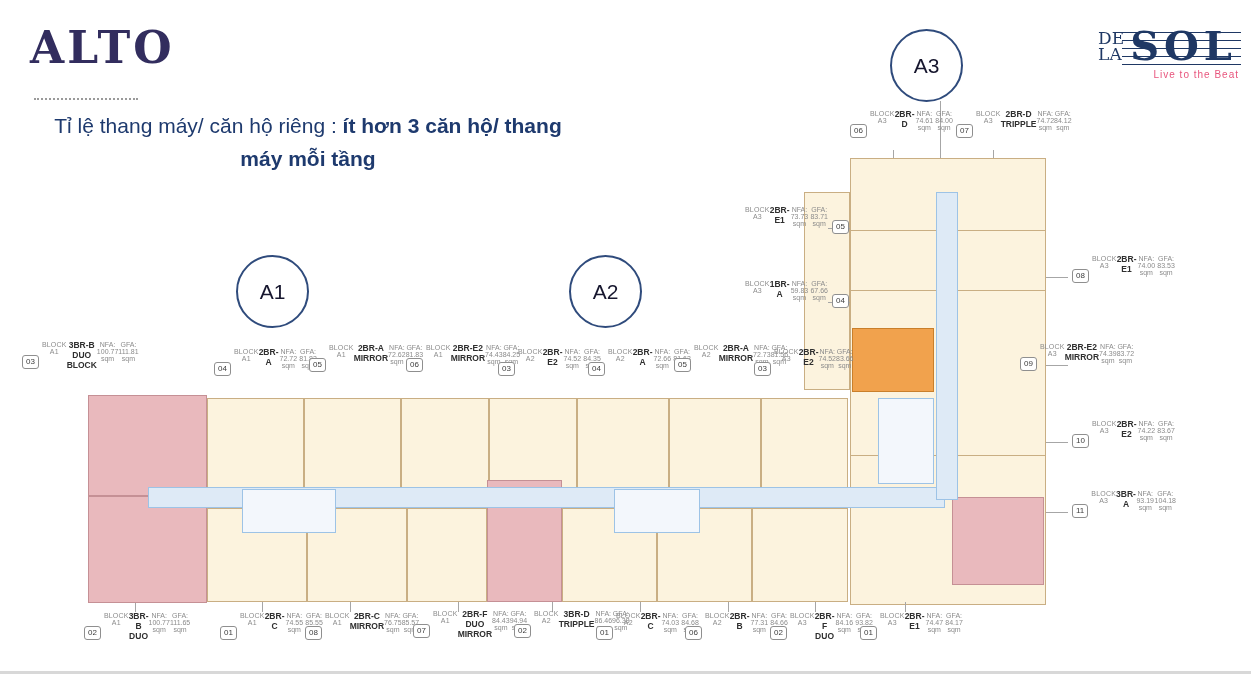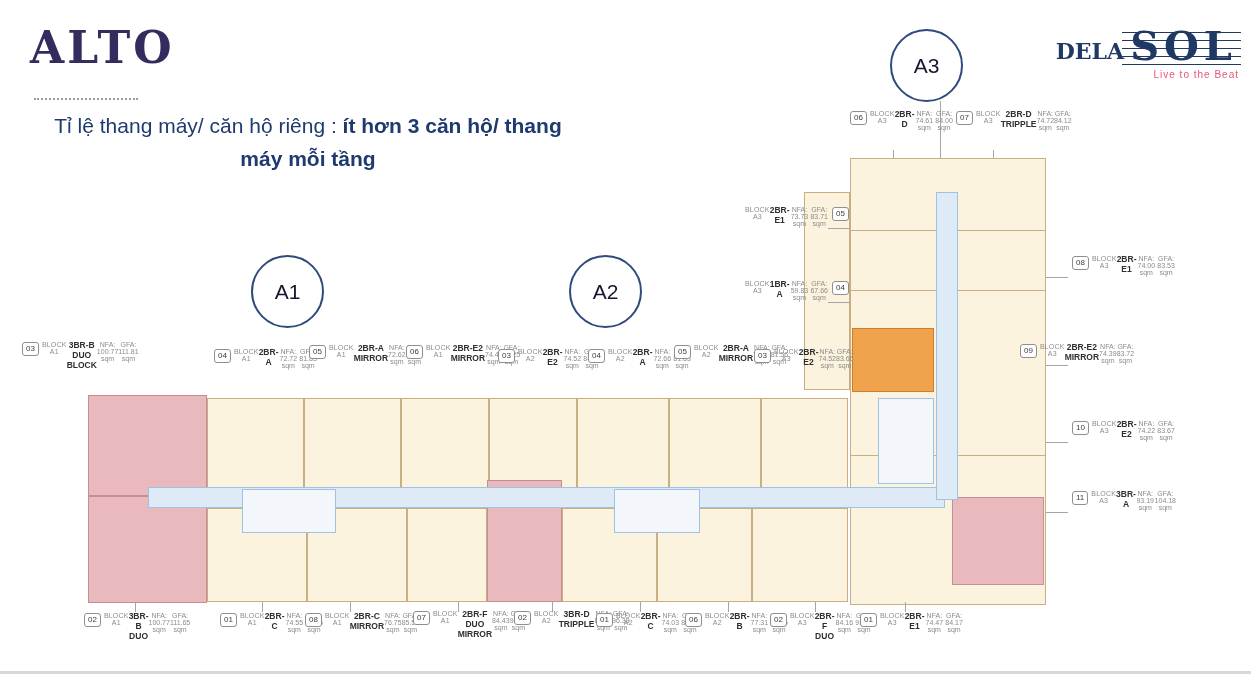--- a/index.html
+++ b/index.html
@@ -13,22 +13,22 @@
   .alto-dash{position:absolute;left:34px;top:98px;width:104px;border-top:2px dotted #9a9a9a}
   .titlebadge{position:absolute;left:176px;top:32px;background:#E4E4E4;color:#1F3864;
         font-weight:bold;font-size:30px;padding:8px 30px;letter-spacing:1px}
   .subtitle{position:absolute;left:8px;top:110px;width:600px;text-align:center;color:#1E3A6E;
         font-size:21px;line-height:1.55}
   .subtitle b{font-weight:bold}
 
   
   .brand{position:absolute;right:12px;top:24px;width:176px;color:#1F3864}
   .brand-row{display:flex;align-items:flex-end;justify-content:flex-end;gap:4px}
-  .brand-stack{display:flex;flex-direction:row;font-family:"DejaVu Serif",serif;
-        font-weight:bold;font-size:22px;line-height:.95;padding-bottom:4px}
+  .brand-stack{display:flex;flex-direction:column;font-family:"DejaVu Serif",serif;
+        font-weight:normal;font-size:17px;line-height:.95;padding-bottom:4px}
   .brand-sol-wrap{position:relative;padding:2px 2px 0 2px}
   .brand-sol-wrap::before{content:"";position:absolute;left:-6px;right:-2px;top:8px;height:33px;
         background:repeating-linear-gradient(to bottom,#1F3864 0 1px,transparent 1px 8px)}
   .brand-sol{position:relative;font-family:"DejaVu Serif",serif;font-weight:bold;font-size:40px;
         letter-spacing:5px;line-height:1}
   .brand-tagline{text-align:right;color:#E8557D;font-size:10px;letter-spacing:1px;margin-top:3px}
 
   
   .tcirc{position:absolute;width:73px;height:73px;border:2px solid #2F4B7C;border-radius:50%;
         background:#fff;display:flex;align-items:center;justify-content:center;
@@ -40,21 +40,21 @@
   .ou{position:absolute;background:#F1A24D;border:1px solid #C97F2B;z-index:3}
   .cor{position:absolute;background:#DEEAF6;border:1px solid #9DC3E6;z-index:4}
   .core{position:absolute;background:#F3F7FC;border:1px solid #9DC3E6;z-index:5}
   .tl{position:absolute;background:#C9AE83;height:1px;z-index:2}
   .ll{position:absolute;background:#A6A6A6;z-index:2}
 
   
   .ulabel{position:absolute;display:flex;gap:3px;width:104px;align-items:flex-start;z-index:7}
   .ulabel.rev{flex-direction:row-reverse}
   .ucode{flex:0 0 auto;border:1px solid #8f8f8f;border-radius:3px;font-size:8px;line-height:1;
-        padding:2px 3px;color:#3c3c3c;background:#fff;margin-top:1px}
+        padding:2px 3px;color:#3c3c3c;background:#fff;margin-top:14px}
   .utext{display:flex;flex-direction:row;flex:1;text-align:center}
   .ublock{font-size:7px;color:#8b8b8b;letter-spacing:.2px}
   .utype{font-size:8.5px;font-weight:bold;color:#2f2f2f;line-height:1.15}
   .unfa,.ugfa{font-size:7px;color:#8b8b8b}
 
   .footer-line{position:absolute;left:0;top:671px;width:1251px;height:3px;background:#D8D8D8}
 </style>
 </head>
 <body>
 
@@ -73,21 +73,21 @@
         <span>DE</span>
         <span>LA</span>
       </div>
       <div class="brand-sol-wrap">
         <span class="brand-sol">SOL</span>
       </div>
     </div>
     <div class="brand-tagline">Live to the Beat</div>
   </div>
 
-  <div class="tcirc" style="left:251px;top:255px">A1</div>
+  <div class="tcirc" style="left:236px;top:255px">A1</div>
   <div class="tcirc" style="left:569px;top:255px">A2</div>
   <div class="tcirc" style="left:890px;top:29px">A3</div>
 
   <div>
 
     <div class="cu" style="left:207px;top:398px;width:97px;height:90px"></div>
     <div class="cu" style="left:304px;top:398px;width:97px;height:90px"></div>
     <div class="cu" style="left:401px;top:398px;width:88px;height:90px"></div>
     <div class="cu" style="left:489px;top:398px;width:88px;height:90px"></div>
     <div class="cu" style="left:577px;top:398px;width:92px;height:90px"></div>

